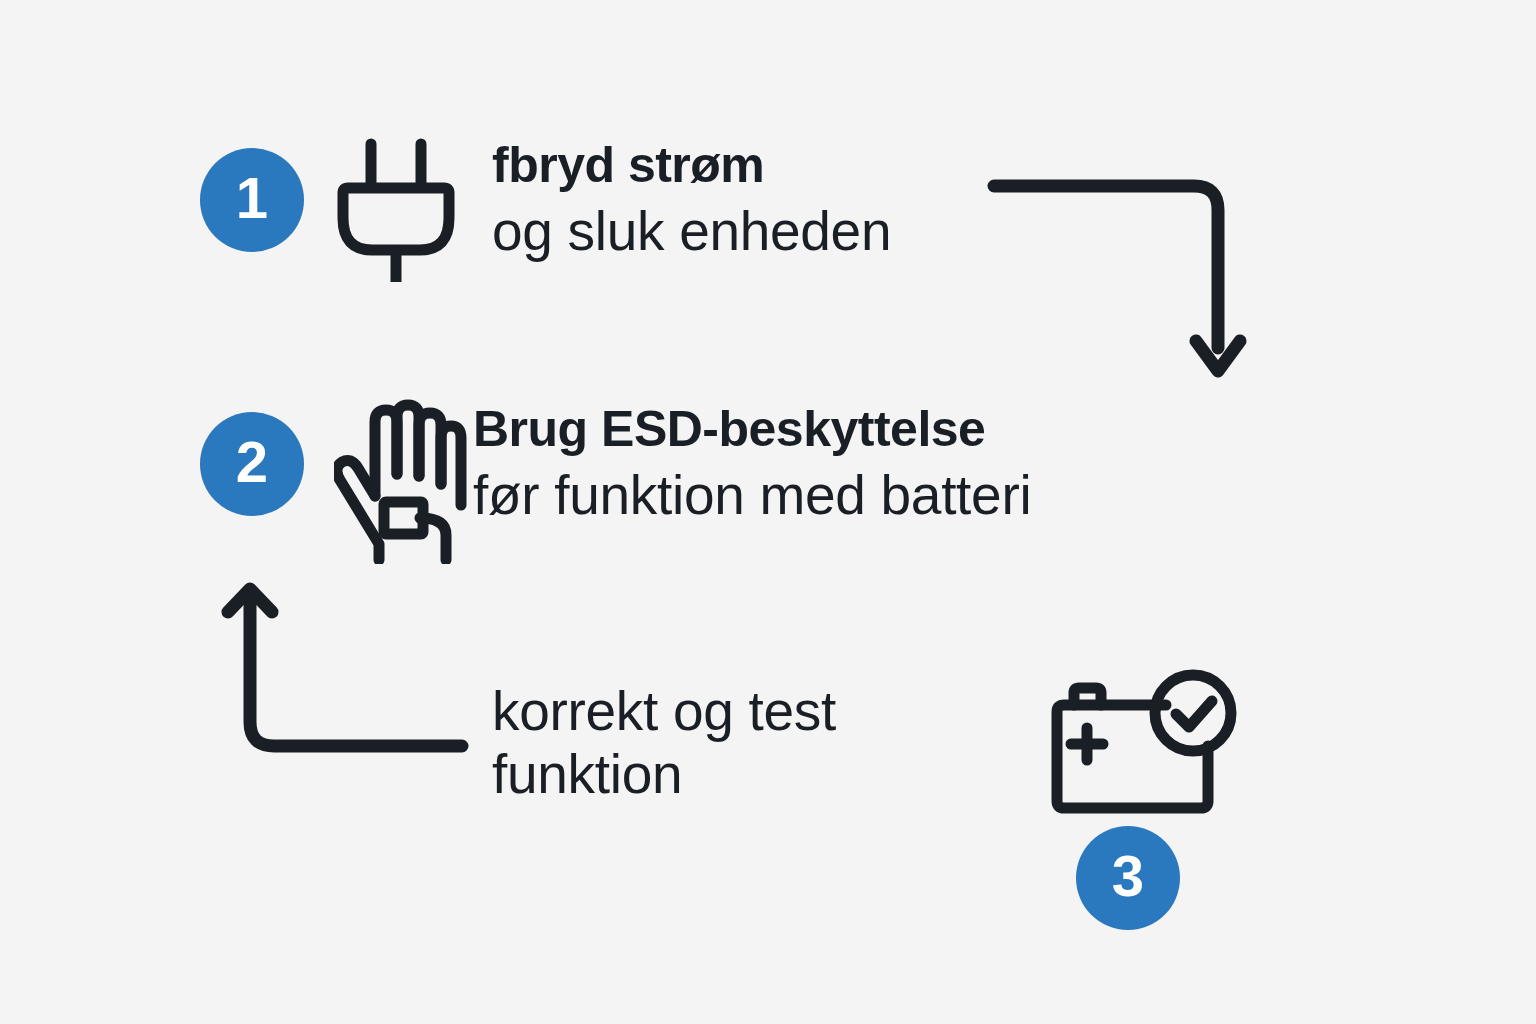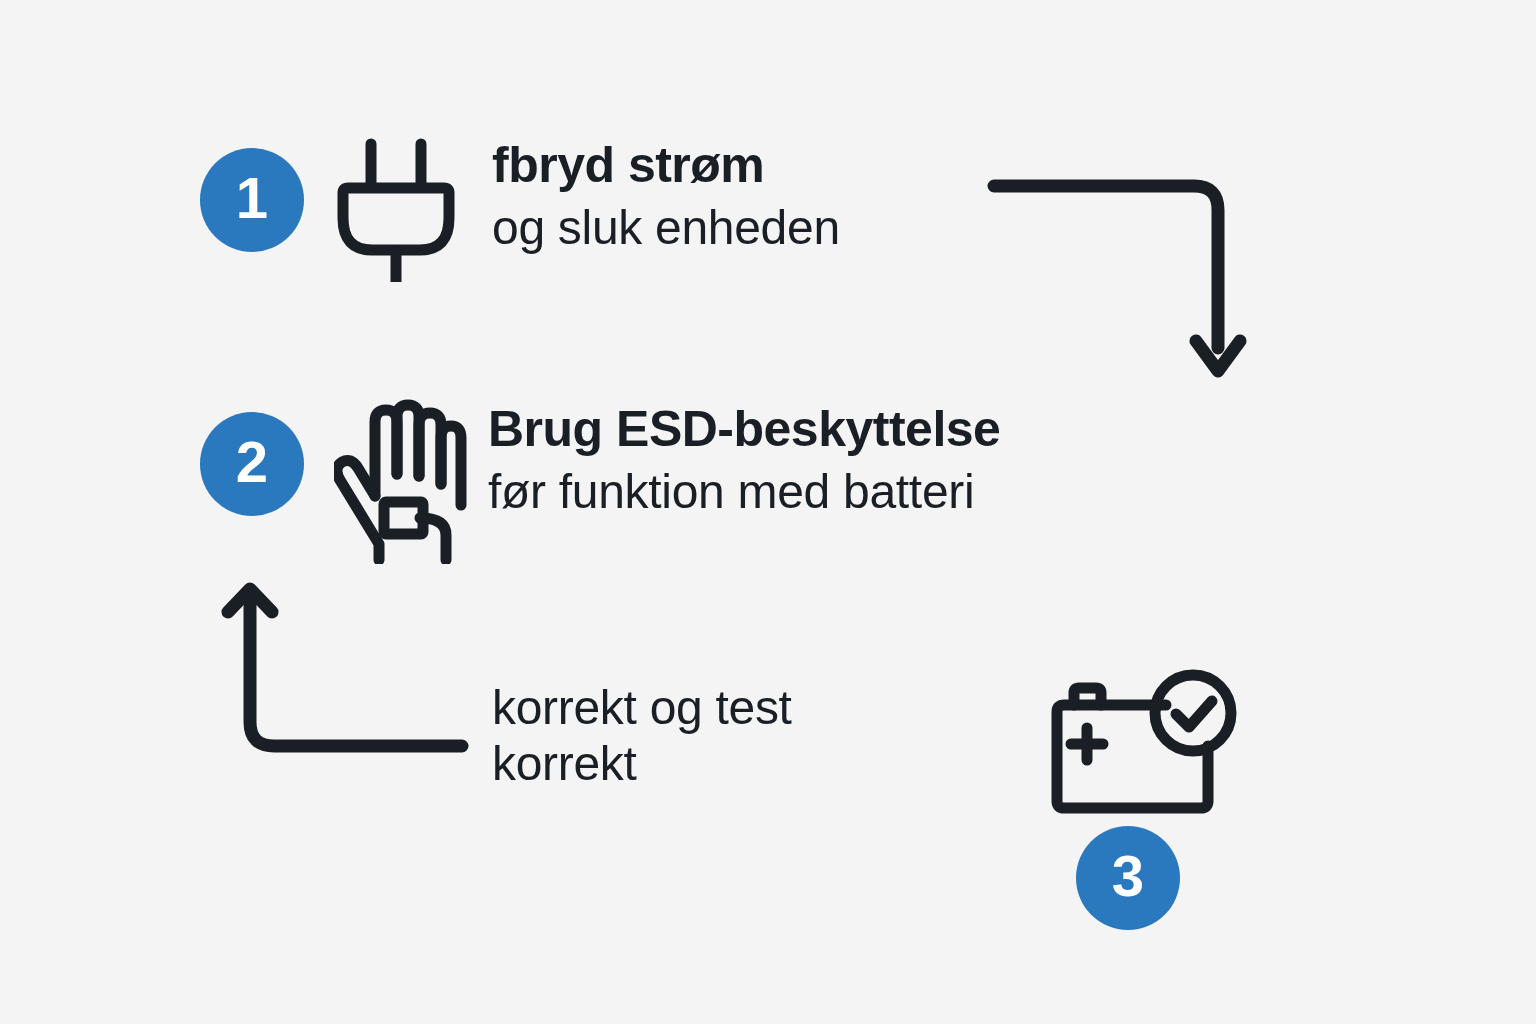--- a/index.html
+++ b/index.html
@@ -35,33 +35,33 @@
   .step-text .headline {
     display: block;
     font-weight: 700;
     font-size: 50px;
     letter-spacing: -0.5px;
     white-space: nowrap;
   }
   .step-text .subline {
     display: block;
     font-weight: 400;
-    font-size: 48px;
+    font-size: 55px;
     letter-spacing: -0.3px;
     white-space: nowrap;
   }
   .step-text .subline + .subline {
     margin-top: 8px;
   }
   .step-text .headline + .subline {
     margin-top: 14px;
   }
 
   #text-1 { left: 492px; top: 140px; }
-  #text-2 { left: 488px; top: 404px; }
+  #text-2 { left: 473px; top: 404px; }
   #text-3 { left: 492px; top: 684px; }
 
   
   .badge {
     position: absolute;
     width: 104px;
     height: 104px;
     border-radius: 50%;
     background: #2a78bd;
     color: #ffffff;
@@ -154,21 +154,21 @@
     </svg>
   </div>
 
   <div class="step-text" id="text-2">
     <span class="headline">Brug ESD-beskyttelse</span>
     <span class="subline">før funktion med batteri</span>
   </div>
 
   <div class="step-text" id="text-3">
     <span class="subline">korrekt og test</span>
-    <span class="subline">korrekt</span>
+    <span class="subline">funktion</span>
   </div>
 
   <div class="icon-host" id="icon-battery">
     <svg viewBox="0 0 200 160" width="200" height="160" xmlns="http://www.w3.org/2000/svg" aria-hidden="true">
       <g fill="none" stroke="#1a1f26" stroke-width="11" stroke-linecap="round" stroke-linejoin="round">
 
         <path d="M 120 37 L 18 37 Q 11 37 11 44 L 11 133
                  Q 11 140 18 140 L 155 140 Q 162 140 162 133 L 162 78"></path>
 
         <path d="M 28 37 L 28 25 Q 28 20 33 20 L 50 20 Q 55 20 55 25 L 55 37"></path>

